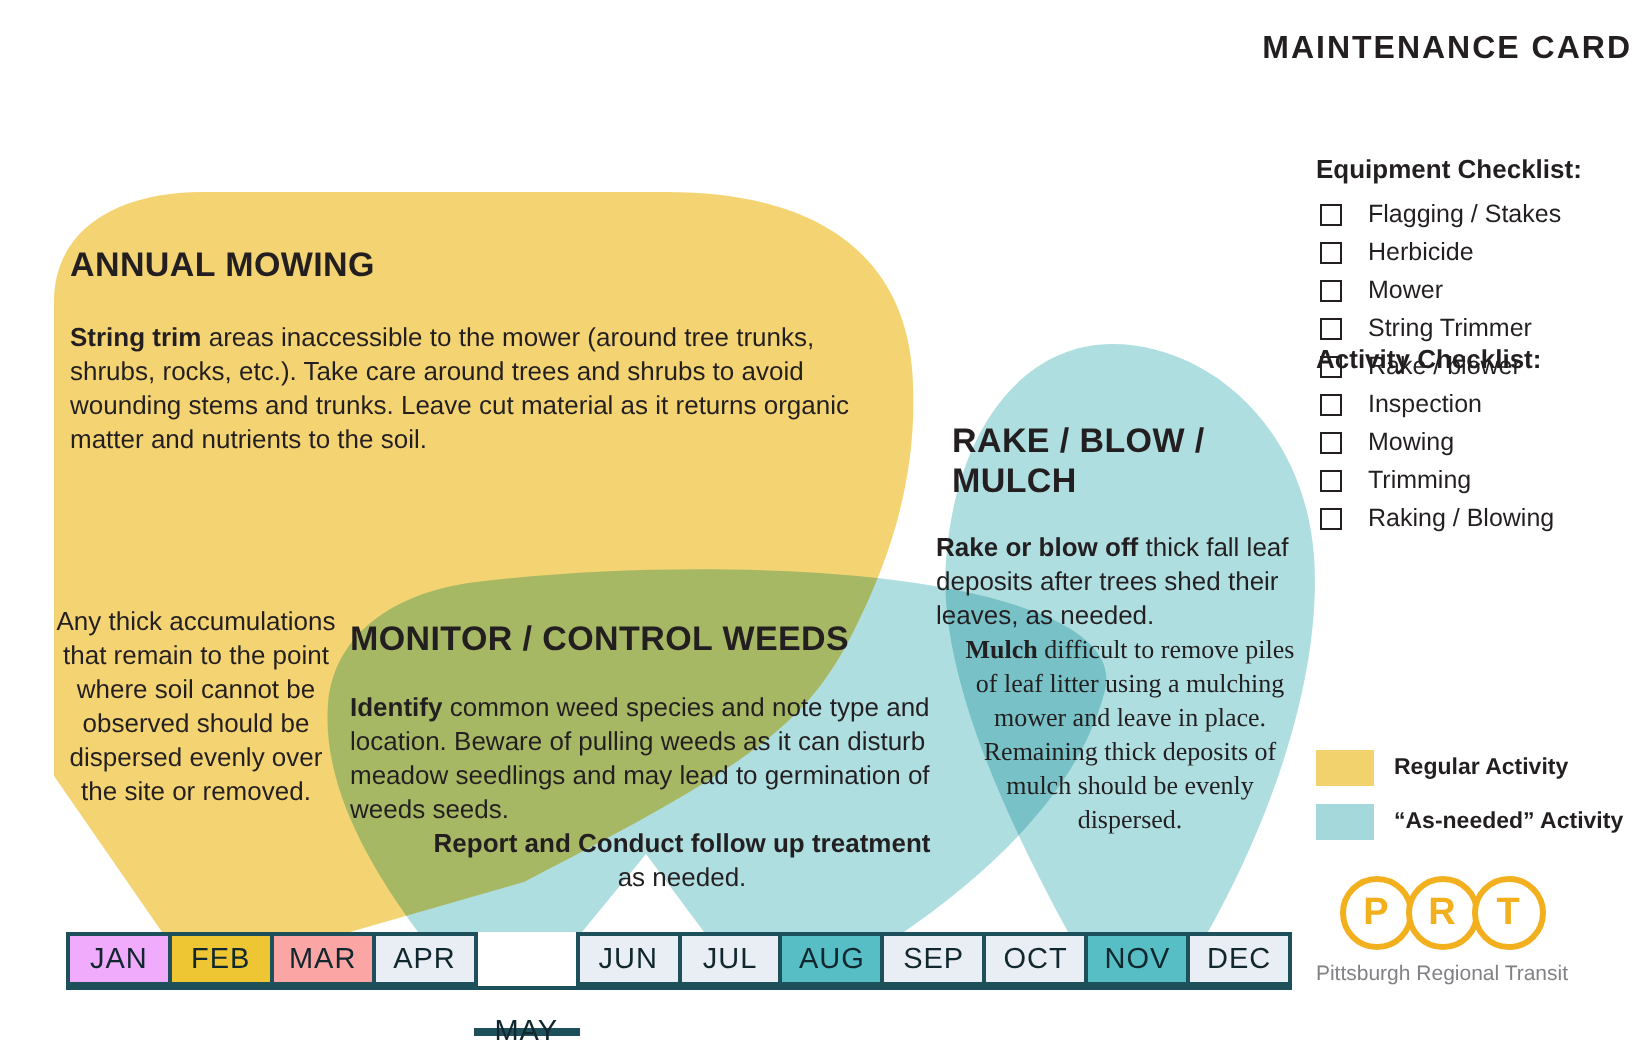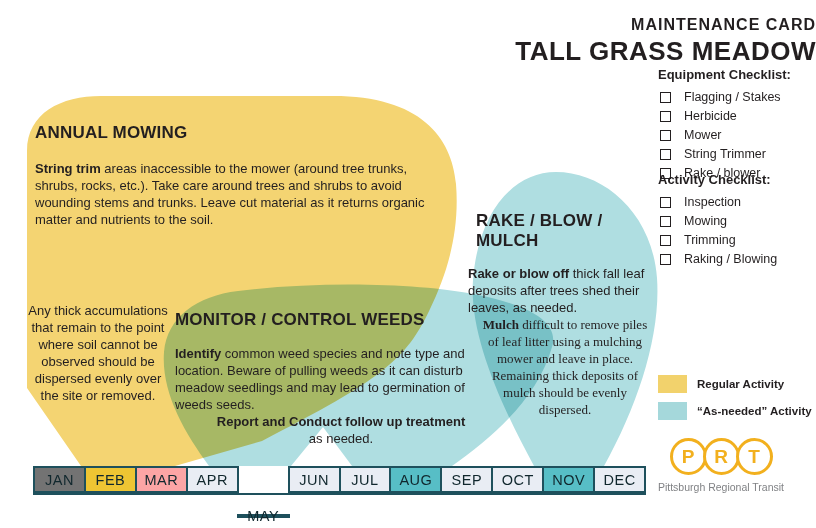--- a/index.html
+++ b/index.html
@@ -26,21 +26,21 @@
   .sec-monitor { position:absolute; left:175px; top:310px; width:312px; }
   .sec-monitor .p1 { margin-top:15px; }
   .sec-monitor .p2 { margin-top:0; text-align:center; padding:0 20px 0 40px; }
   .sec-rake { position:absolute; left:464px; top:211px; width:202px; }
   .sec-rake .sec-heading { padding-left:12px; }
   .sec-rake .p1 { margin-top:14px; padding-left:4px; }
   .sec-rake .p2 { text-align:center; padding:0 14px;font-family:Liberation Serif, serif; }
 
   
   .checklist { position:absolute; left:658px; width:152px; }
-  .cl-equip { top:67px; }
+  .cl-equip { top:77px; }
   .cl-activity { top:172px; }
   .cl-title { font-weight:bold; font-size:13px; margin-bottom:6px; }
   .cl-item { display:flex; align-items:flex-start; font-size:12.5px; line-height:19px; }
   .cl-box { flex:0 0 auto; width:11px; height:11px; border:1.5px solid #231F20; margin:3.5px 13px 0 2px; background:#fff; }
 
   
   .legend { position:absolute; left:658px; top:375px; width:158px; }
   .legend-row { display:flex; align-items:center; margin-bottom:9px; }
   .legend-swatch { width:29px; height:18px; margin-right:10px; }
   .legend-label { font-weight:bold; font-size:11.5px; }
@@ -73,21 +73,20 @@
              C 27,113 61,96 101,96 Z" fill="#F4D472"></path>
     <path class="blob" d="M 556,172 C 603,172 652,212 657,278 C 661,335 638,405 604,466 L 534,466
              C 498,400 469,332 473,280 C 478,214 512,172 556,172 Z" fill="#AFDEE1"></path>
     <path class="blob" d="M 238,291 C 320,281 420,283 478,295 C 528,305 560,322 552,347
              C 538,398 492,438 452,466 L 352,466 L 323,427 L 291,466 L 209,466
              C 184,432 161,392 164,352 C 167,317 197,296 238,291 Z" fill="#AFDEE1"></path>
   </svg>
 
   <div class="header">
     <div class="title-small">MAINTENANCE CARD</div>
-    <div class="title-large">TALL GRASS MEADOW</div>
   </div>
 
   <div class="sec-annual">
     <div class="sec-heading">ANNUAL MOWING</div>
     <p class="body-txt p2"><b>String trim</b><span> areas inaccessible to the mower (around tree trunks, shrubs, rocks, etc.).  Take care around trees and shrubs to avoid wounding stems and trunks.  Leave cut material as it returns organic matter and nutrients to the soil.</span></p>
   </div>
   <p class="body-txt p-accum">Any thick accumulations that remain to the point where soil cannot be observed should be dispersed evenly over the site or removed.</p>
 
   <div class="sec-monitor">
     <div class="sec-heading">MONITOR / CONTROL WEEDS</div>
@@ -160,21 +159,21 @@
       <span id="swatch-regular" class="legend-swatch" style="background: rgb(242, 210, 108);"></span>
       <span class="legend-label">Regular Activity</span>
     </div>
     <div class="legend-row">
       <span id="swatch-asneeded" class="legend-swatch" style="background: rgb(165, 216, 219);"></span>
       <span class="legend-label">“As-needed” Activity</span>
     </div>
   </div>
 
   <div id="month-bar" class="month-bar">
-  <div class="month" style="background: #737373; border-color: rgb(30, 80, 92);">JAN</div>
+  <div class="month" style="background: #f0abfc; border-color: rgb(30, 80, 92);">JAN</div>
 
   <div class="month" style="background: rgb(238, 197, 51); border-color: rgb(30, 80, 92);">FEB</div>
 
   <div class="month" style="background: #fca5a5; border-color: rgb(30, 80, 92);">MAR</div>
 
   <div class="month" style="background: rgb(233, 237, 244); border-color: rgb(30, 80, 92);">APR</div>
 
   <div class="month" style="background: #ec4899; border-color: rgb(30, 80, 92); margin-top: 48px;">MAY</div>
 
   <div class="month" style="background: rgb(233, 237, 244); border-color: rgb(30, 80, 92);">JUN</div>

